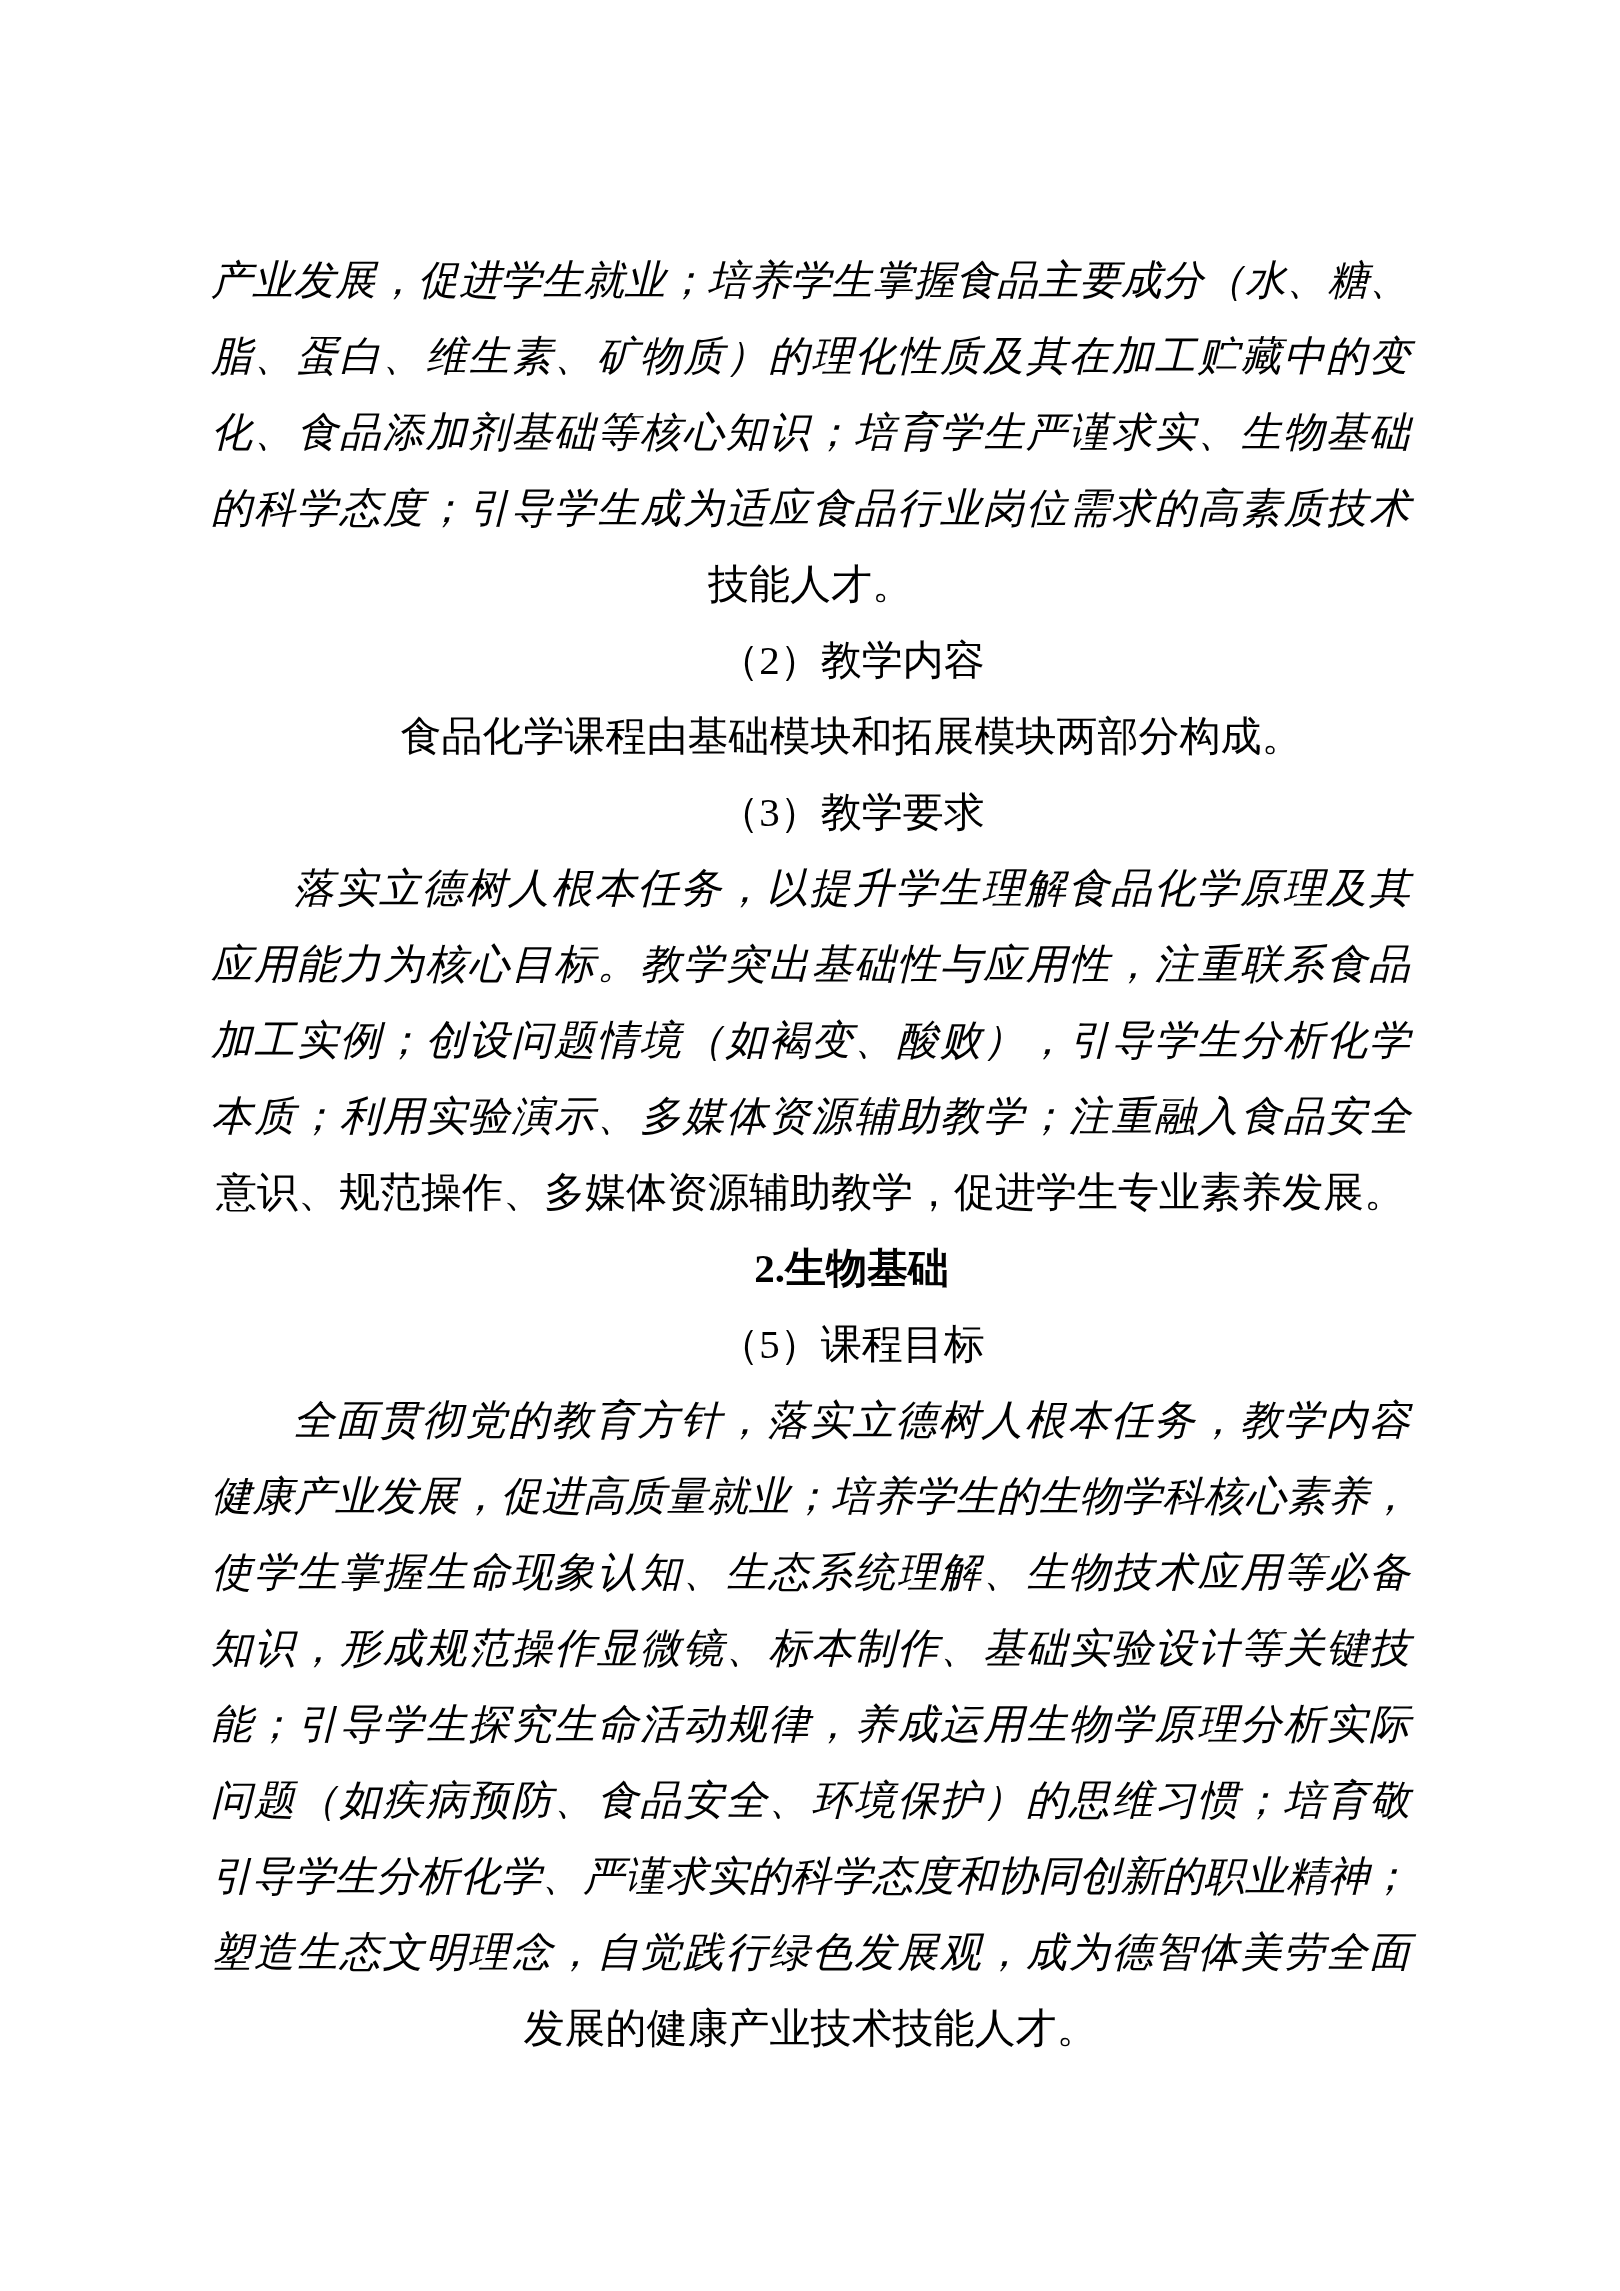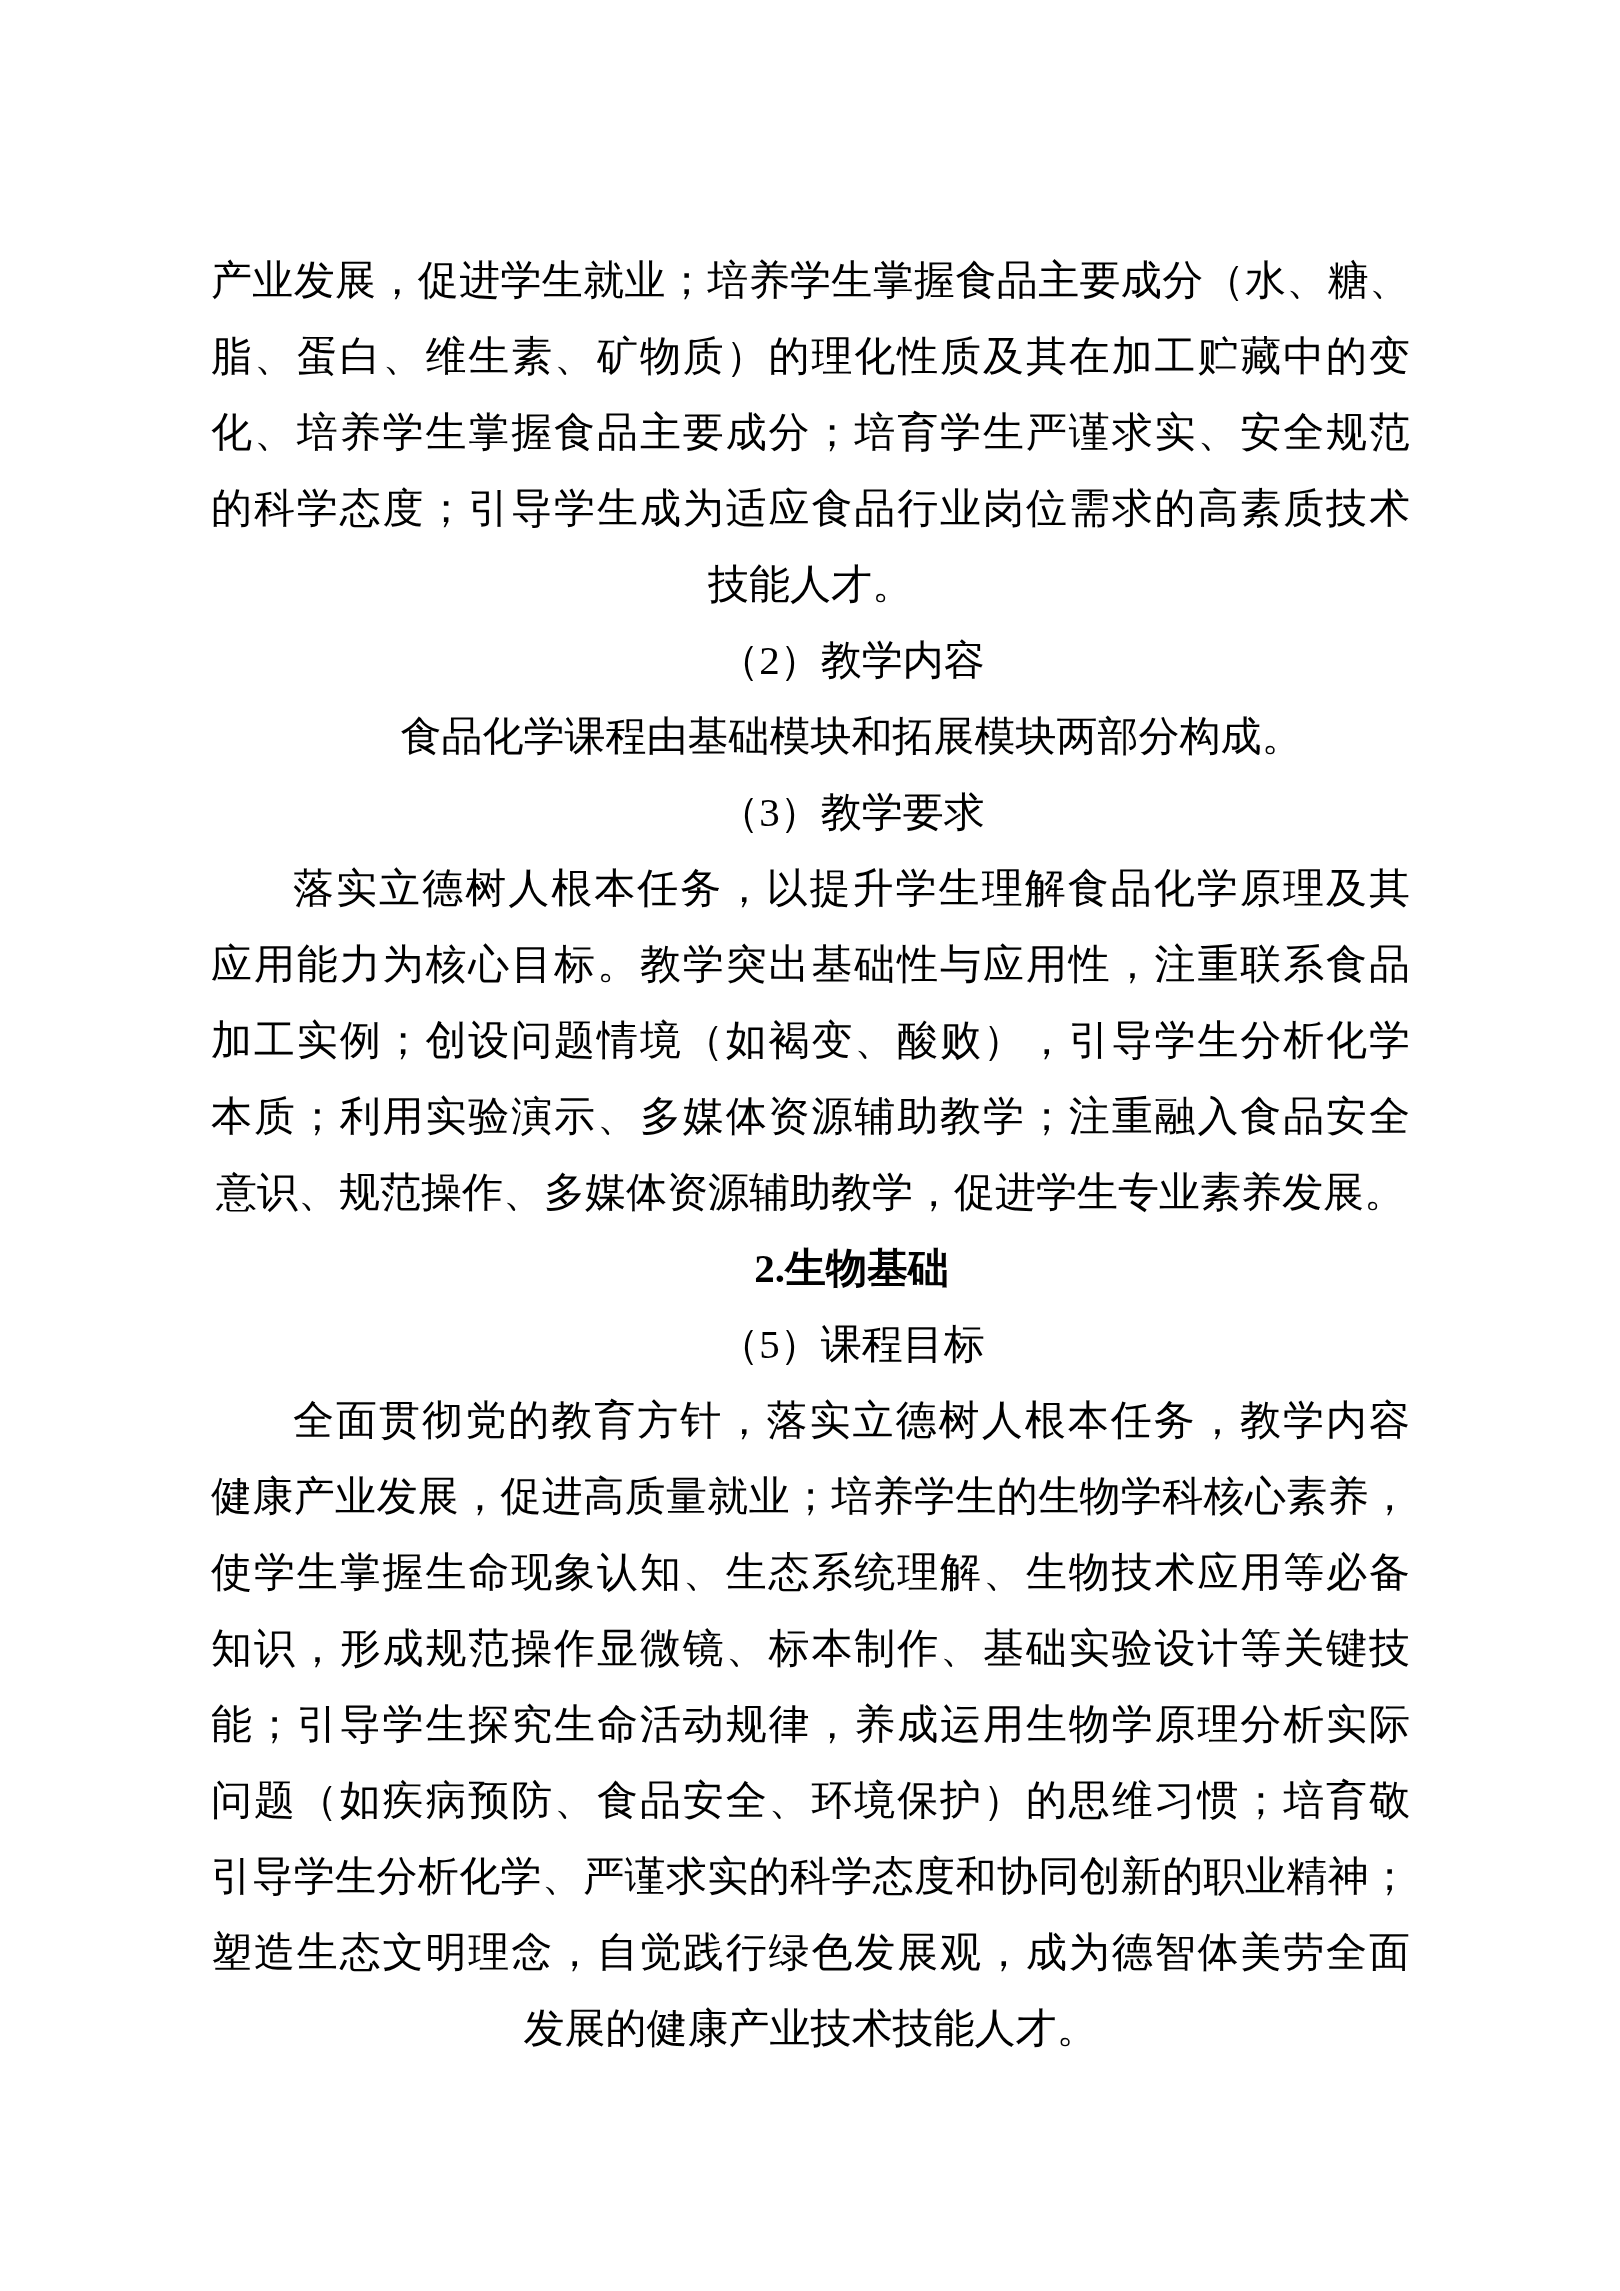--- a/index.html
+++ b/index.html
@@ -26,36 +26,37 @@
     letter-spacing: 0;
   }
   .line {
     min-height: 76px;
     text-align: center;
   }
   .line.justify {
     text-align: justify;
     text-align-last: justify;
     text-justify: inter-character;
+    font-style: italic;
   }
   .line.indent {
     text-indent: 2em;
   }
   .line.heading {
     font-weight: 700;
   }
 </style>
 </head>
 <body>
 
 <div class="page">
   <div class="content">
       <div class="line justify">产业发展，促进学生就业；培养学生掌握食品主要成分（水、糖、</div>
       <div class="line justify">脂、蛋白、维生素、矿物质）的理化性质及其在加工贮藏中的变</div>
-      <div class="line justify">化、培养学生掌握食品主要成分；培育学生严谨求实、安全规范</div>
+      <div class="line justify">化、食品添加剂基础等核心知识；培育学生严谨求实、生物基础</div>
       <div class="line justify">的科学态度；引导学生成为适应食品行业岗位需求的高素质技术</div>
       <div class="line">技能人才。</div>
       <div class="line indent">（2）教学内容</div>
       <div class="line indent">食品化学课程由基础模块和拓展模块两部分构成。</div>
       <div class="line indent">（3）教学要求</div>
       <div class="line indent justify">落实立德树人根本任务，以提升学生理解食品化学原理及其</div>
       <div class="line justify">应用能力为核心目标。教学突出基础性与应用性，注重联系食品</div>
       <div class="line justify">加工实例；创设问题情境（如褐变、酸败），引导学生分析化学</div>
       <div class="line justify">本质；利用实验演示、多媒体资源辅助教学；注重融入食品安全</div>
       <div class="line">意识、规范操作、多媒体资源辅助教学，促进学生专业素养发展。</div>

